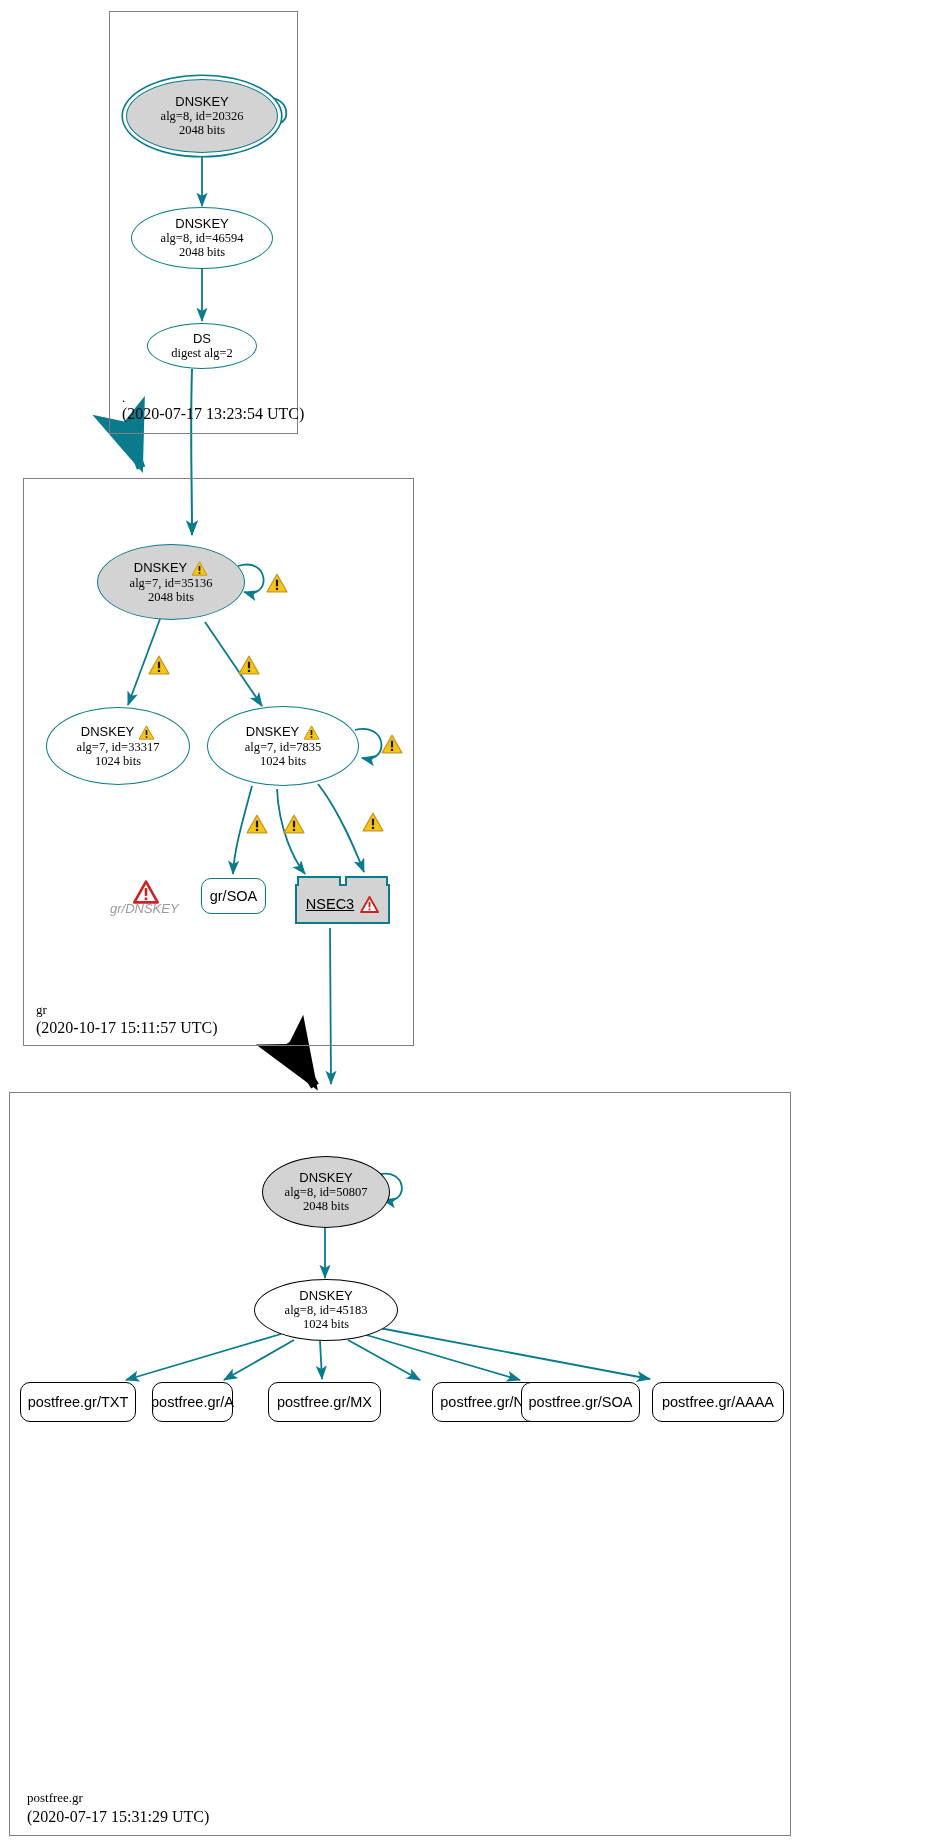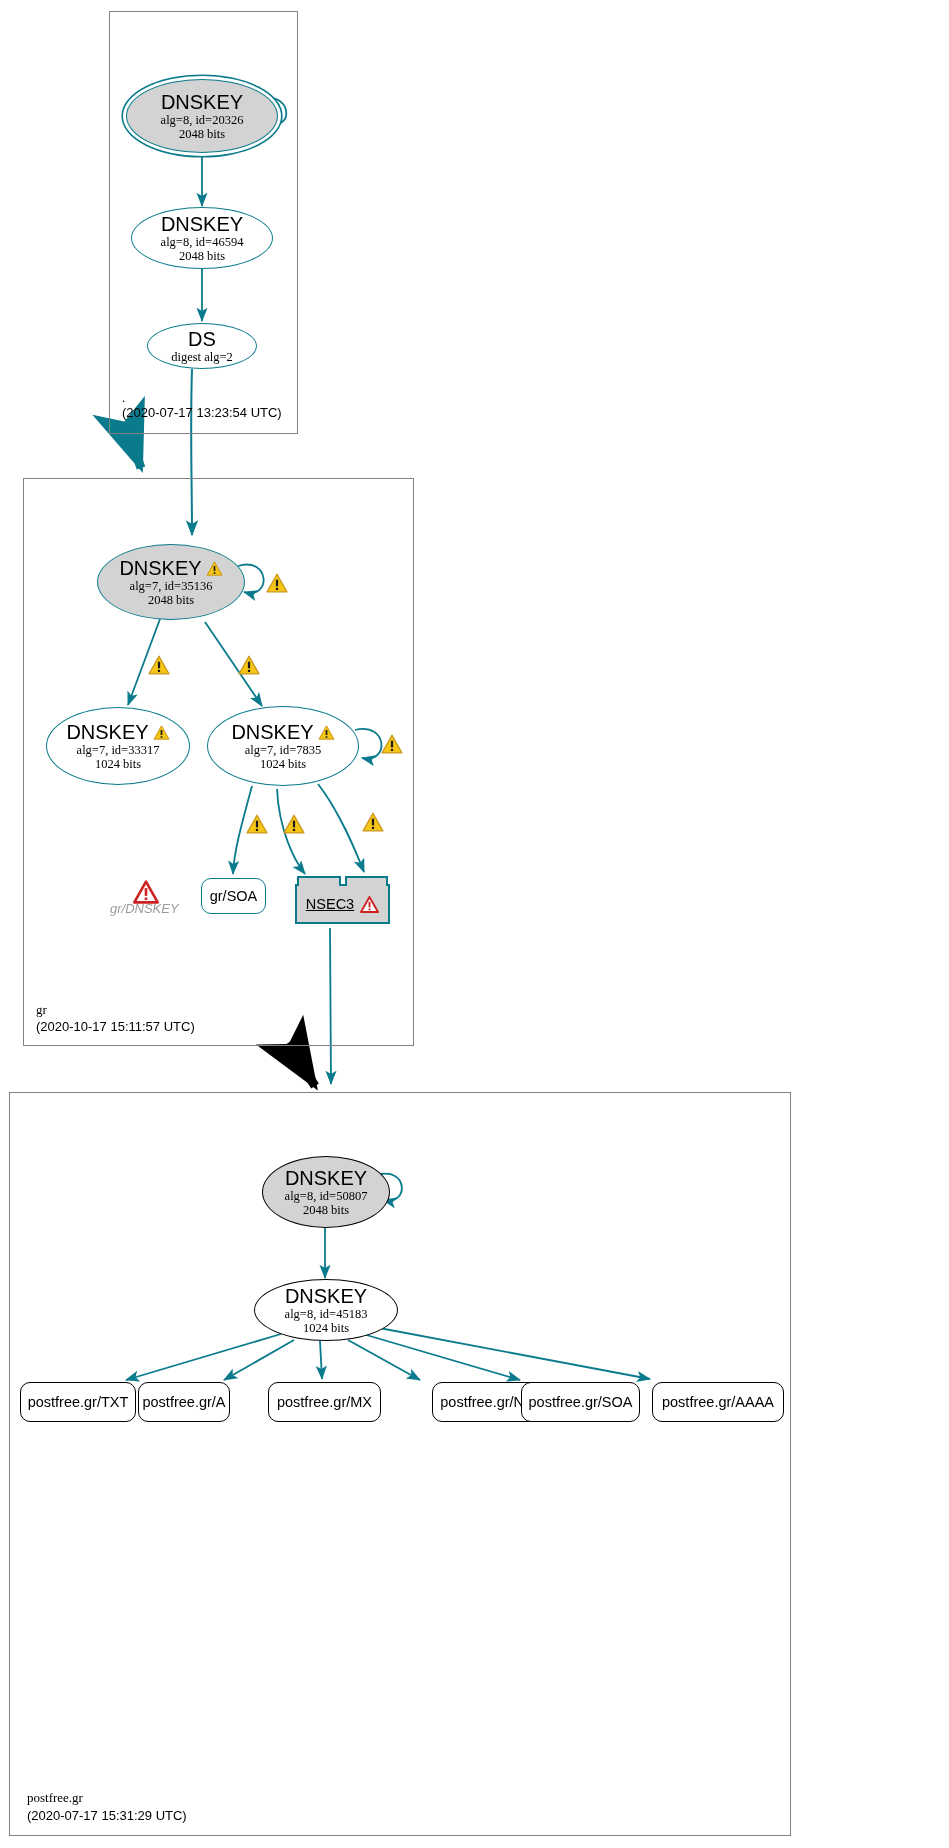--- a/index.html
+++ b/index.html
@@ -33,22 +33,22 @@
   }
   .zone-label {
     position: absolute;
     font-family: "Liberation Serif", serif;
     font-size: 13px;
     color: #000000;
     white-space: nowrap;
   }
   .zone-stamp {
     position: absolute;
-    font-family: Liberation Sans, sans-serif;
-    font-size: 13px;
+    font-family: Liberation Serif, serif;
+    font-size: 16px;
     color: #000000;
     white-space: nowrap;
   }
 
   
   .node {
     position: absolute;
     display: flex;
     flex-direction: column;
     align-items: center;
@@ -61,21 +61,21 @@
     border: 1.6px solid #0a7b8c;
     background: #ffffff;
   }
   .ell.secure-fill { background: #d3d3d3; }
   .ell.black-stroke { border-color: #000000; }
   .ell.double {
     box-shadow: 0 0 0 3px #ffffff, 0 0 0 4.6px #0a7b8c;
   }
   .node .ttl {
     font-family: "Liberation Sans", sans-serif;
-    font-size: 20px;
+    font-size: 13px;
     color: #000000;
     line-height: 1.05;
     display: flex;
     align-items: center;
     gap: 4px;
   }
   .node .sub {
     font-family: "Liberation Serif", serif;
     font-size: 12.5px;
     color: #000000;
@@ -362,21 +362,21 @@
     <div class="ttl" style="position:relative;">
       <span>DNSKEY</span>
     </div>
     <div class="sub" style="position:relative;">alg=8, id=45183</div>
     <div class="sub" style="position:relative;">1024 bits</div>
   </div>
 
   <div class="rrset" style="left:20px; top:1382px; width:116px; height:40px; border-color:#000000;">
     <span>postfree.gr/TXT</span>
   </div>
-  <div class="rrset" style="left:138px; top:1382px; width:92px; height:40px; border-color:#000000;">
+  <div class="rrset" style="left:152px; top:1382px; width:81px; height:40px; border-color:#000000;">
     <span>postfree.gr/A</span>
   </div>
   <div class="rrset" style="left:268px; top:1382px; width:113px; height:40px; border-color:#000000;">
     <span>postfree.gr/MX</span>
   </div>
   <div class="rrset" style="left:396px; top:1382px; width:110px; height:40px; border-color:#000000;margin-left:36px;">
     <span>postfree.gr/NS</span>
   </div>
   <div class="rrset" style="left:521px; top:1382px; width:119px; height:40px; border-color:#000000;">
     <span>postfree.gr/SOA</span>

